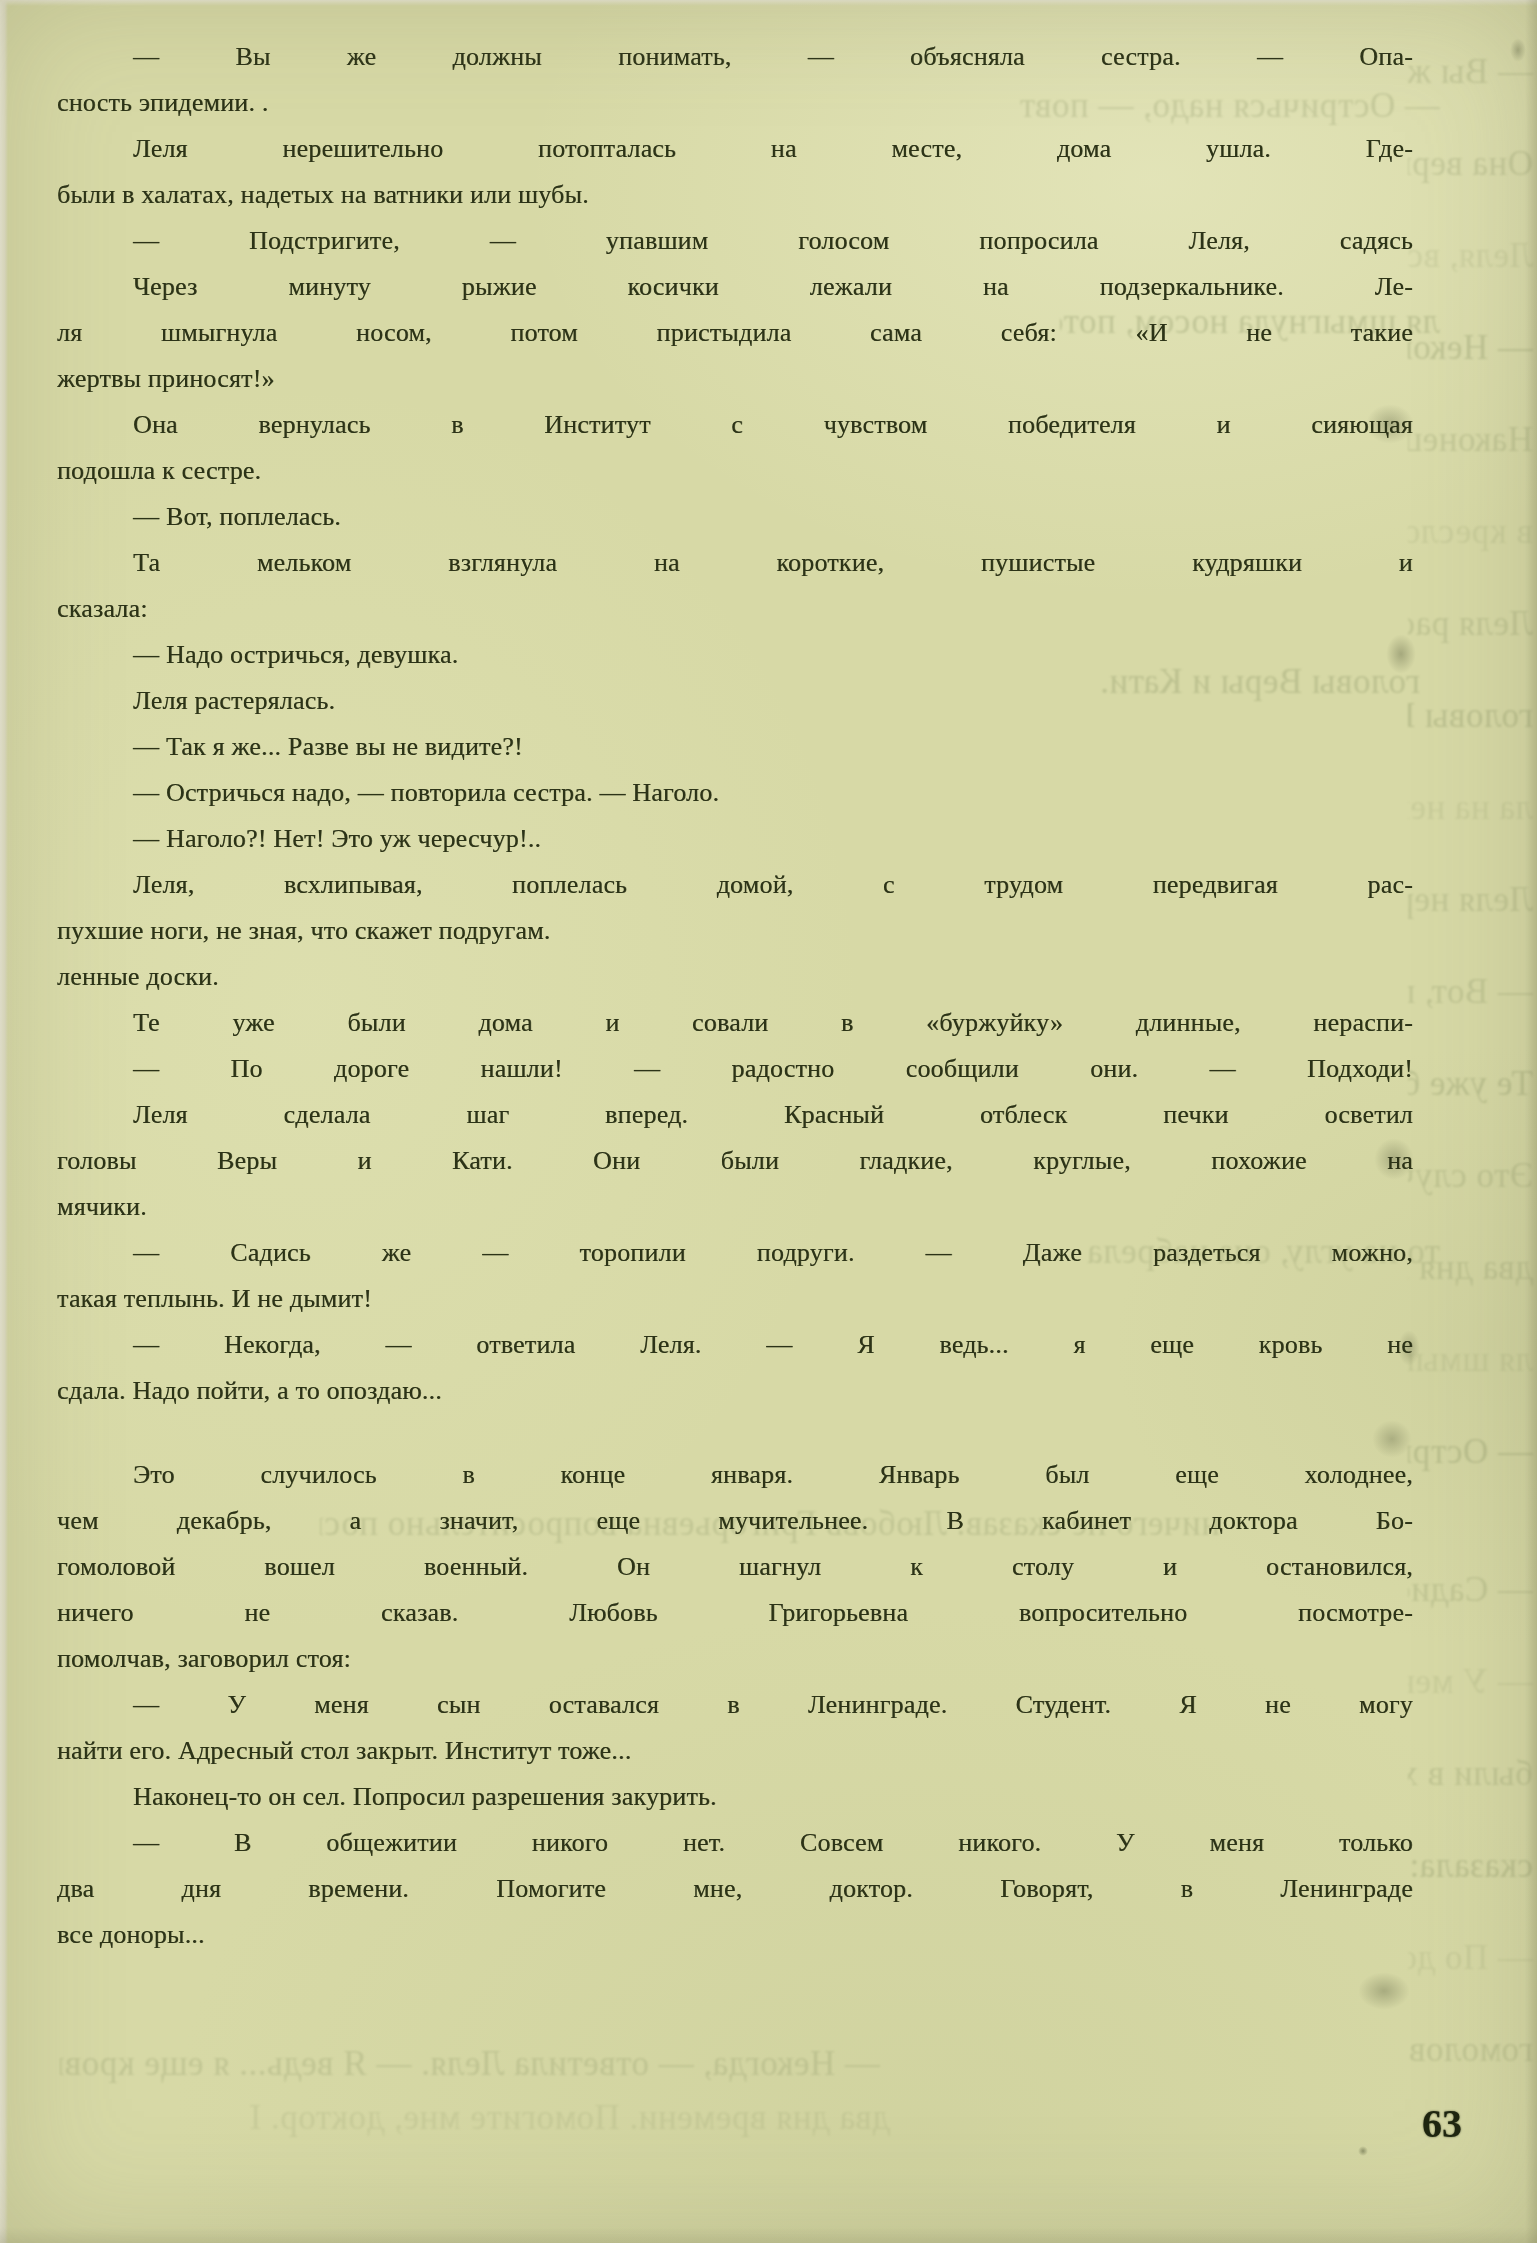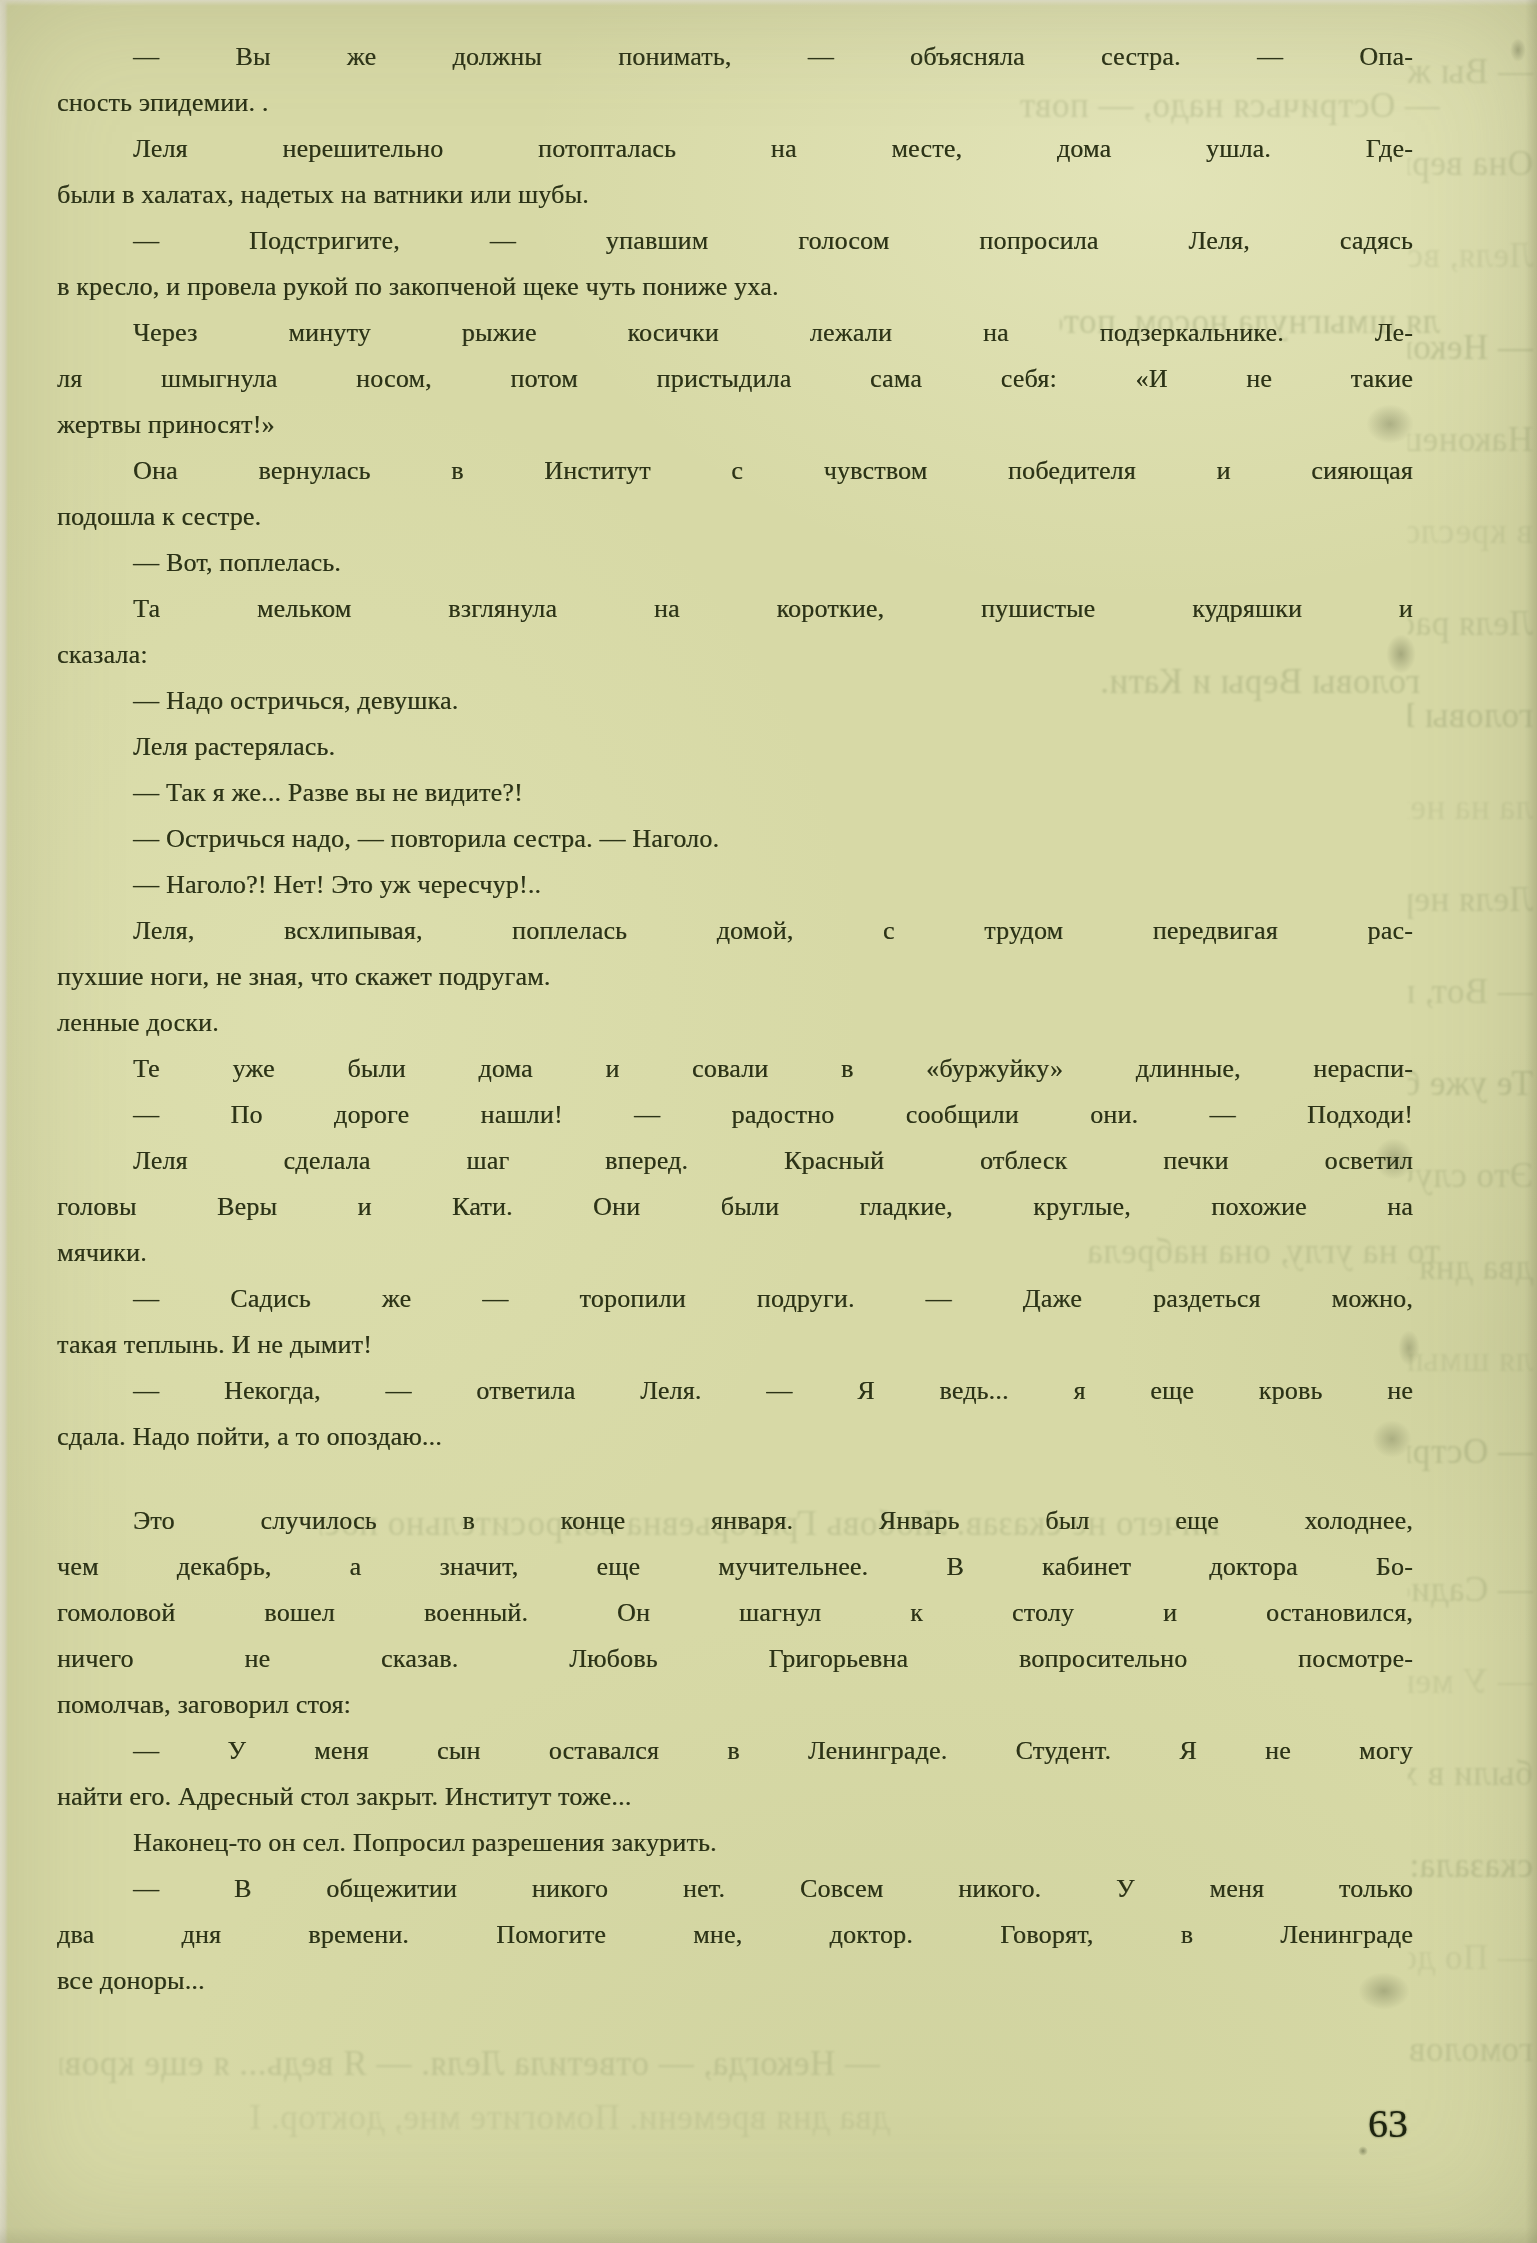--- a/index.html
+++ b/index.html
@@ -47,22 +47,22 @@
     letter-spacing:.2px;
     text-shadow:.4px .4px .6px rgba(32,40,14,.55);
     text-align:left;
   }
   .line.jl{text-align:justify;text-align-last:justify;}
   .line.jl::after{content:"";display:inline-block;width:100%;}
   .line.ind{padding-left:76px;}
   .line.gap{margin-top:38px;}
 
   .page-number{
-    position:absolute;left:1336px;top:2100px;width:72px;
-    font-size:40px;font-weight:normal;color:#1e2510;text-align:right;
+    position:absolute;left:1390px;top:2100px;width:72px;
+    font-size:40px;font-weight:bold;color:#1e2510;text-align:right;
     text-shadow:0 0 2px rgba(30,37,16,.7);
     filter:blur(.2px);
   }
 
   .blot{position:absolute;pointer-events:none;
     background:radial-gradient(ellipse at center, rgba(35,42,18,.5), rgba(35,42,18,0) 70%);}
 </style>
 </head>
 <body style="--paper: #d7d9a6; --ink: #2c3317; --ghost: #8a9465;">
 
@@ -99,21 +99,20 @@
       <div class="ghost" style="top: 660px; left: 1090px; width: 330px;">головы Веры и Кати. Они были гладкие, круглые, похожие на</div>
       <div class="ghost" style="top: 1230px; left: 1080px; width: 360px;">то на углу, она набрела на крохотную парикмахерскую. Мастера</div>
     </div>
 
   <div class="text-column" id="text-column">
       <div class="line ind jl">— Вы же должны понимать, — объясняла сестра. — Опа-</div>
       <div class="line">сность эпидемии. .</div>
       <div class="line ind jl">Леля нерешительно потопталась на месте, дома ушла. Где-</div>
       <div class="line">были в халатах, надетых на ватники или шубы.</div>
       <div class="line ind jl">— Подстригите, — упавшим голосом попросила Леля, садясь</div>
-      <div class="line">в кресло, и провела рукой по закопченой щеке чуть пониже уха.</div>
       <div class="line ind jl">Через минуту рыжие косички лежали на подзеркальнике. Ле-</div>
       <div class="line jl">ля шмыгнула носом, потом пристыдила сама себя: «И не такие</div>
       <div class="line">жертвы приносят!»</div>
       <div class="line ind jl">Она вернулась в Институт с чувством победителя и сияющая</div>
       <div class="line">подошла к сестре.</div>
       <div class="line ind">— Вот, поплелась.</div>
       <div class="line ind jl">Та мельком взглянула на короткие, пушистые кудряшки и</div>
       <div class="line">сказала:</div>
       <div class="line ind">— Надо остричься, девушка.</div>
       <div class="line ind">Леля растерялась.</div>

